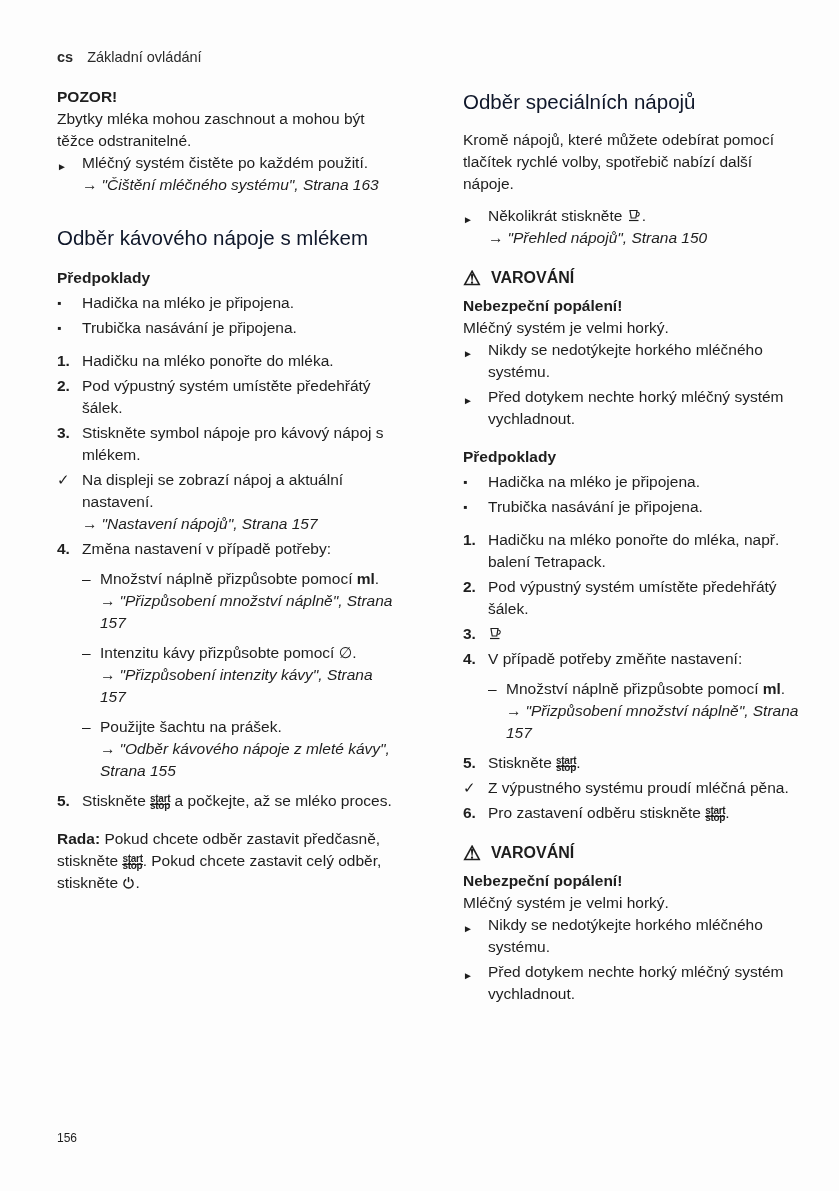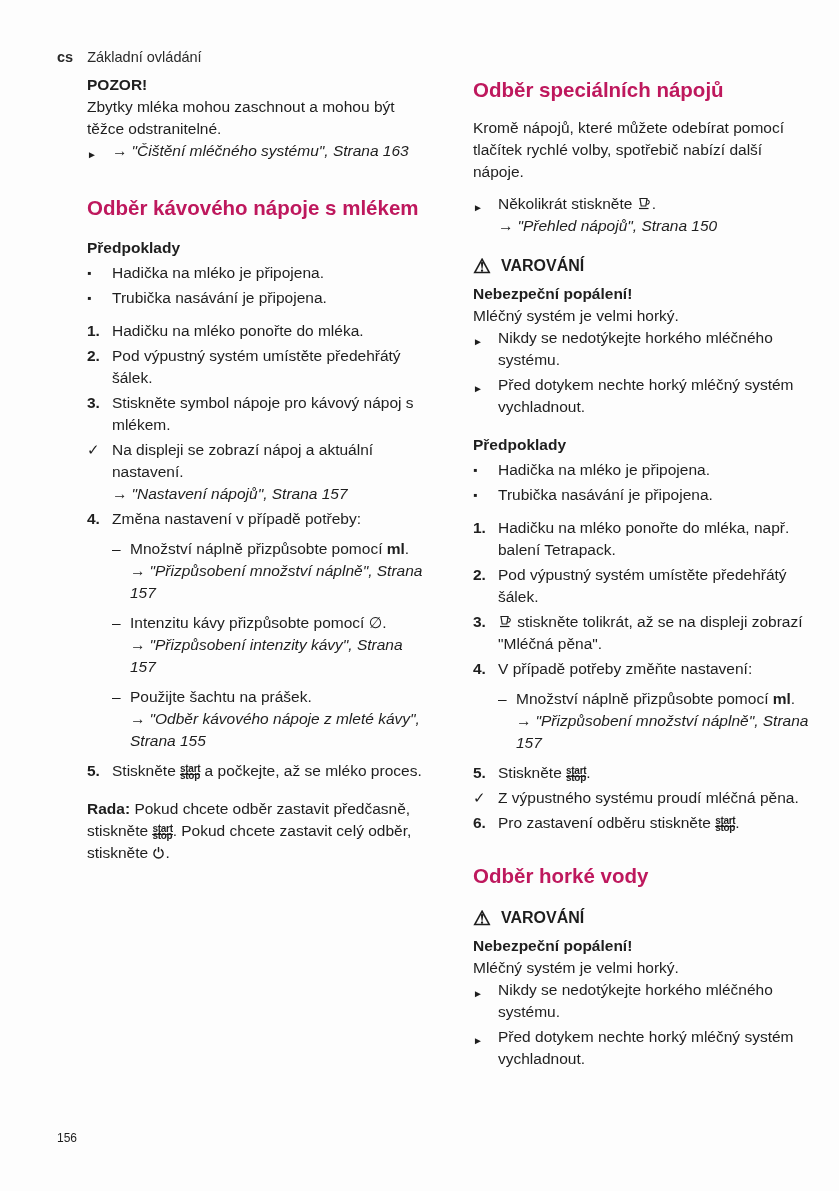--- a/index.html
+++ b/index.html
@@ -9,23 +9,23 @@
     margin:0 auto;
     background:#fdfdfd;
     font-family:"Liberation Sans", sans-serif;
     color:#1e1e1e;
     font-size:15.5px;
     line-height:22px;
     overflow:hidden;
   }
   .hdr { position:absolute; top:46px; left:57px; font-size:14.5px; color:#2a2a2a; }
   .hdr .lang { font-weight:bold; margin-right:14px; }
-  .cols { position:absolute; top:74px; left:57px; display:flex; gap:42px;margin-left:30px; }
+  .cols { position:absolute; top:86px; left:57px; display:flex; gap:62px; }
   .col { width:344px; }
-  h2 { font-size:20.5px; line-height:27px; font-weight:bold; margin:28px 0 14px; color:#be185d; }
+  h2 { font-size:20.5px; line-height:27px; font-weight:normal; margin:28px 0 14px; color:#0f172a; }
   h2.first { margin-top:2px; }
   .subhead { font-weight:bold; margin:16px 0 3px; }
   .p { margin:0 0 10px; }
   .li { display:flex; margin:0 0 3px; }
   .li > .mk { flex:0 0 25px; }
   .li > .ct { flex:1; }
   .mk.num { font-weight:bold; }
   .mk.tri { font-size:10px; padding-top:4px; }
   .mk.sq { font-size:12px; }
   .mk.chk { font-size:15px; }
@@ -57,20 +57,21 @@
   <div class="cols">
 
     <div class="col">
 
       <div>
         <div class="b">POZOR!</div>
         <div>Zbytky mléka mohou zaschnout a mohou být těžce odstranitelné.</div>
         <div class="li">
           <span class="mk tri">►</span>
           <span class="ct">
+            <span>Mléčný systém čistěte po každém použití.</span>
             <div class="ref">
               <span class="arrow">→</span><span>"Čištění mléčného systému", Strana 163</span>
             </div>
           </span>
         </div>
       </div>
 
       <h2>Odběr kávového nápoje s mlékem</h2>
 
       <div class="subhead">Předpoklady</div>
@@ -222,21 +223,20 @@
         <span class="ct">Pod výpustný systém umístěte předehřátý šálek.</span>
       </div>
       <div class="li">
         <span class="mk num">3.</span>
         <span class="ct">
           <svg class="icon-svg" width="15" height="15" viewBox="0 0 15 15">
               <path d="M3 2.5 h7 l-1.2 7.5 h-4.6 z" fill="none" stroke="#1e1e1e" stroke-width="1.2"></path>
               <path d="M10 4 q3 0.5 2 3 q-0.8 1.6 -2.6 1.2" fill="none" stroke="#1e1e1e" stroke-width="1.1"></path>
               <line x1="2" y1="12.5" x2="11.5" y2="12.5" stroke="#1e1e1e" stroke-width="1.2"></line>
             </svg>
-          <span>stiskněte tolikrát, až se na displeji zobrazí "Mléčná pěna".</span>
         </span>
       </div>
       <div class="li">
         <span class="mk num">4.</span>
         <span class="ct">V případě potřeby změňte nastavení:</span>
       </div>
 
       <div class="li sub">
         <span class="mk">–</span>
         <span class="ct">
@@ -260,21 +260,20 @@
         <span class="ct">Z výpustného systému proudí mléčná pěna.</span>
       </div>
       <div class="li">
         <span class="mk num">6.</span>
         <span class="ct">
           <span>Pro zastavení odběru stiskněte</span>
           <span class="ss"><span class="t">start</span><br><span>stop</span></span><span>.</span>
         </span>
       </div>
 
-      <h2>Odběr horké vody</h2>
 
       <div>
         <div class="warn-title">
           <span class="warn-tri">⚠</span>
           <span>VAROVÁNÍ</span>
         </div>
         <div class="warn-sub">Nebezpeční popálení!</div>
         <div>Mléčný systém je velmi horký.</div>
         <div class="li">
           <span class="mk tri">►</span>

